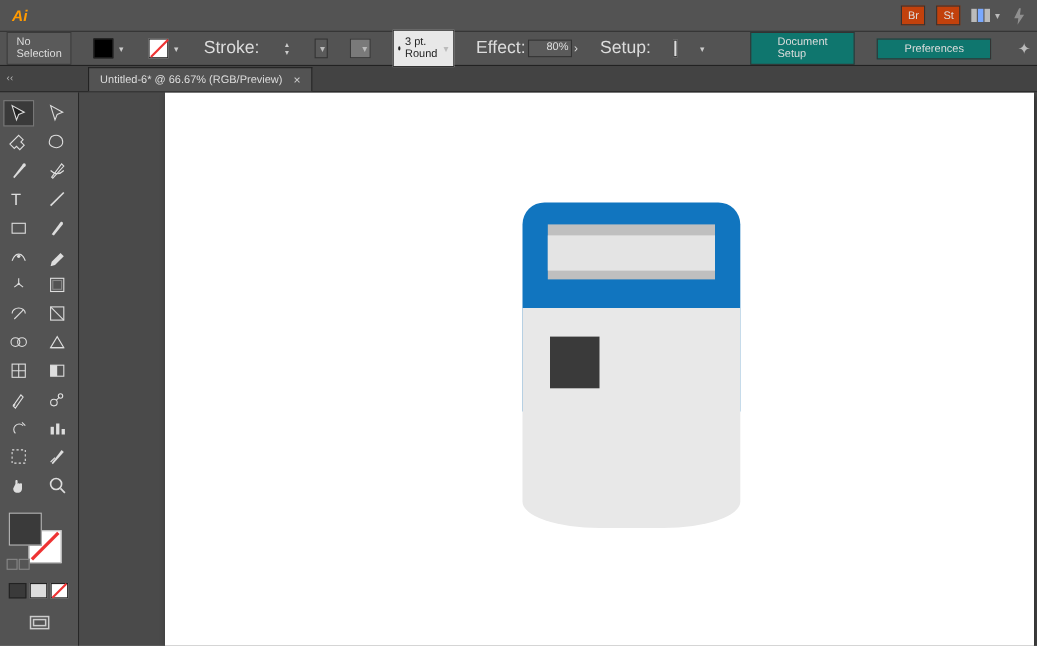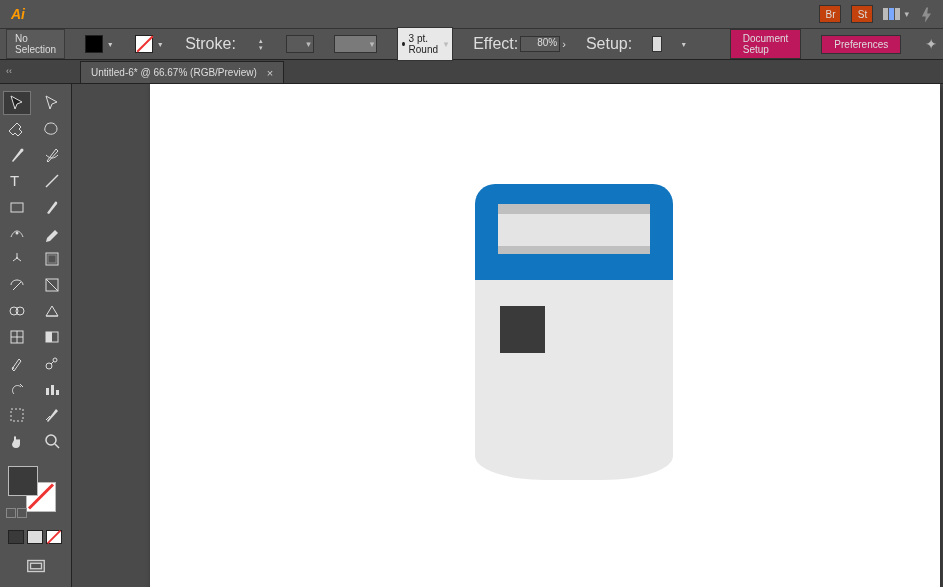--- a/index.html
+++ b/index.html
@@ -32,21 +32,21 @@
   .stroke-weight { display:flex; flex-direction:column; gap:0; }
   .spin { width:10px; height:7px; display:flex; align-items:center; justify-content:center; font-size:7px; color:#ccc; }
   .stroke-select { width:56px; height:18px; border:1px solid #333; background:#5a5a5a; display:flex; align-items:center; justify-content:flex-end; padding-right:2px; }
   .brush-select { width:90px; height:18px; border:1px solid #333; background:#7a7a7a; display:flex; align-items:center; justify-content:flex-end; padding-right:2px; }
   .mode-select { width:90px; height:18px; border:1px solid #333; background:#e8e8e8; color:#222; display:flex; align-items:center; padding:16px 4px; gap:4px; font-size:10px; }
   .dot { width:4px; height:4px; border-radius:50%; background:#222; }
   .opacity-box { display:flex; align-items:center; gap:2px; }
   .opacity-input { width:40px; height:16px; border:1px solid #333; background:#5a5a5a; color:#ddd; text-align:right; padding-right:2px; font-size:10px; }
   .angle { font-size:11px; }
   .style-chip { width:18px; height:16px; background:#ddd; border:1px solid #333; }
-  .btn { padding:3px 12px; background:#be185d; border:1px solid #333; font-size:10px; color:#ddd; }
+  .btn { padding:3px 24px; background:#0f766e; border:1px solid #333; font-size:10px; color:#ddd; }
   .star-icon { font-size:14px; color:#bbb; }
   
   
   .tabrow { height: 24px; background:#434343; display:flex; align-items:flex-end; padding-left:80px; border-bottom:1px solid #222;}
   .doc-tab { height:22px; background:#535353; padding:0 10px; display:flex; align-items:center; gap:10px; border:1px solid #222; border-bottom:none; font-size:10px; color:#ddd;}
   .tab-close { font-size:11px; color:#ccc; }
   .tabrow-handle { position:absolute; left:0; top:60px; width:18px; height:22px; display:flex; align-items:center; justify-content:center; color:#bbb; font-size:9px; }
   
   
   .main { position:absolute; left:0; top:84px; right:0; bottom:0; display:flex; }

